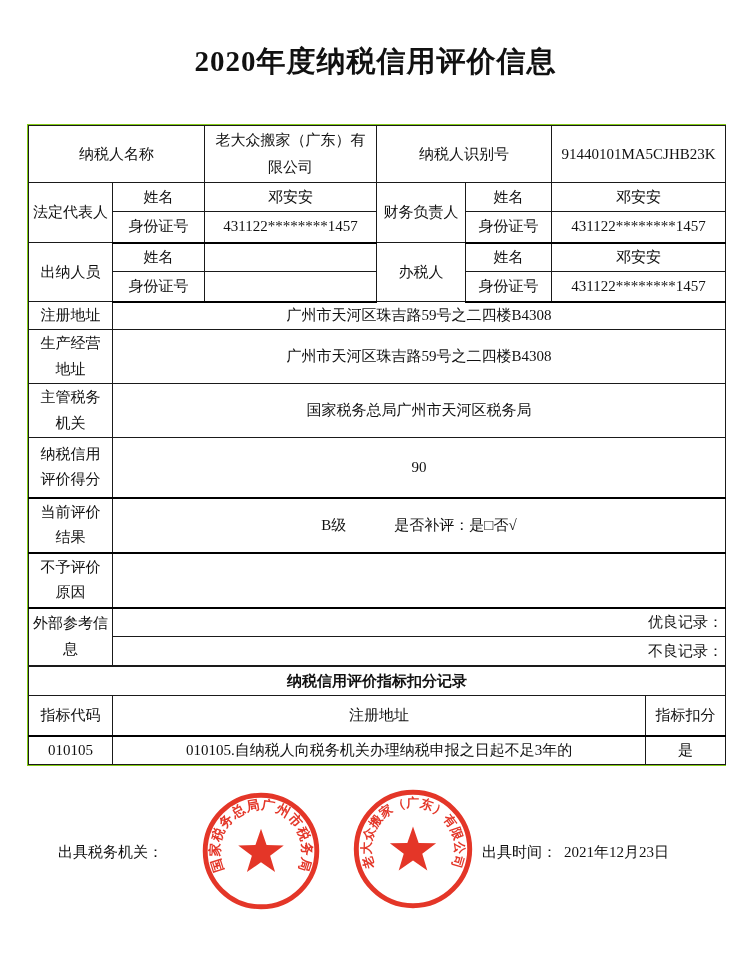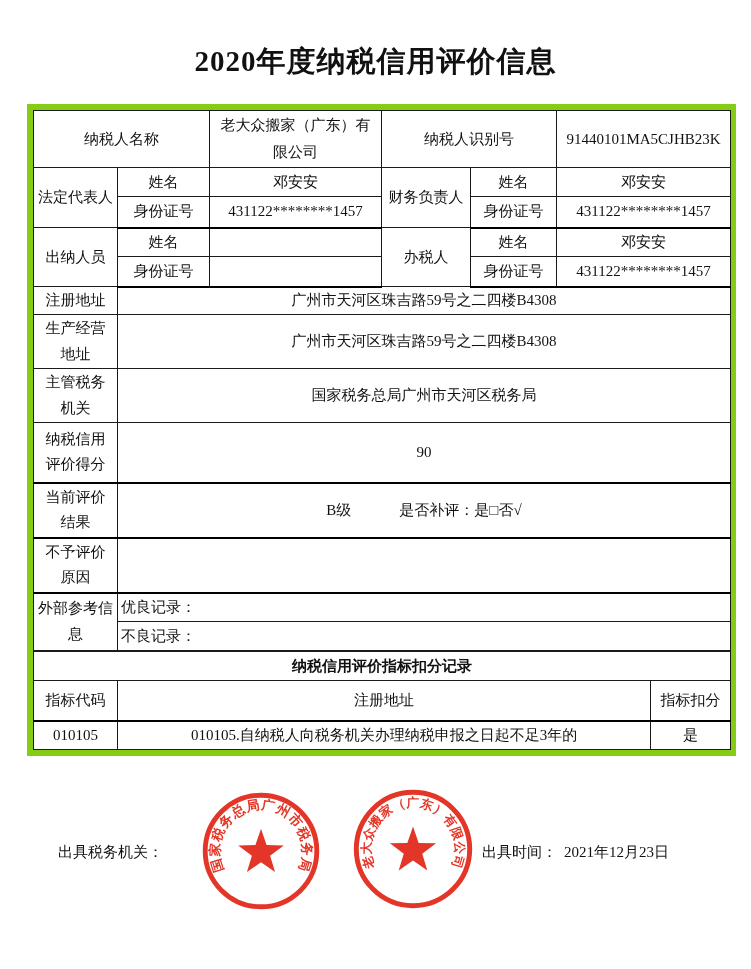--- a/index.html
+++ b/index.html
@@ -1,24 +1,24 @@
 <!DOCTYPE html>
 <html><head>
 <meta charset="utf-8">
 <style>
   html,body{margin:0;padding:0;background:#fff;}
   body{font-family:"Liberation Serif","DejaVu Serif",serif;color:#111;}
   .doc{position:relative;width:751px;height:969px;background:#fff;overflow:hidden;}
   .title{position:absolute;top:42px;left:0;right:0;text-align:center;
          font-size:29px;font-weight:bold;letter-spacing:1px;}
-  .tables{position:absolute;top:104px;left:27px;width:697px;border:6px solid #84cc16;}
+  .tables{position:absolute;top:124px;left:27px;width:697px;border:1px solid #84cc16;}
   table{border-collapse:collapse;table-layout:fixed;width:697px;}
   td{border:1px solid #1a1a1a;text-align:center;vertical-align:middle;
      font-size:15px;padding:1px 2px;overflow:hidden;}
-  td.left{text-align:left;padding-left:3px;}
+  td.left{text-align:right;padding-left:3px;}
   td.thickb{border-bottom:2px solid #000;margin-left:18px;}
   td.bold{font-weight:bold;}
   .wrap60{display:inline-block;width:62px;line-height:1.7;}
   .wrap78{display:inline-block;width:78px;line-height:1.7;}
   .wrapco{display:inline-block;width:158px;line-height:1.8;}
   .gapspan{display:inline-block;width:48px;}
   .footer{position:absolute;top:797px;left:27px;width:697px;height:20px;font-size:15px;margin-top:46px;}
   .footer span{position:absolute;top:0;white-space:nowrap;}
   .f-issuer{left:31px;}
   .f-time{left:455px;}

